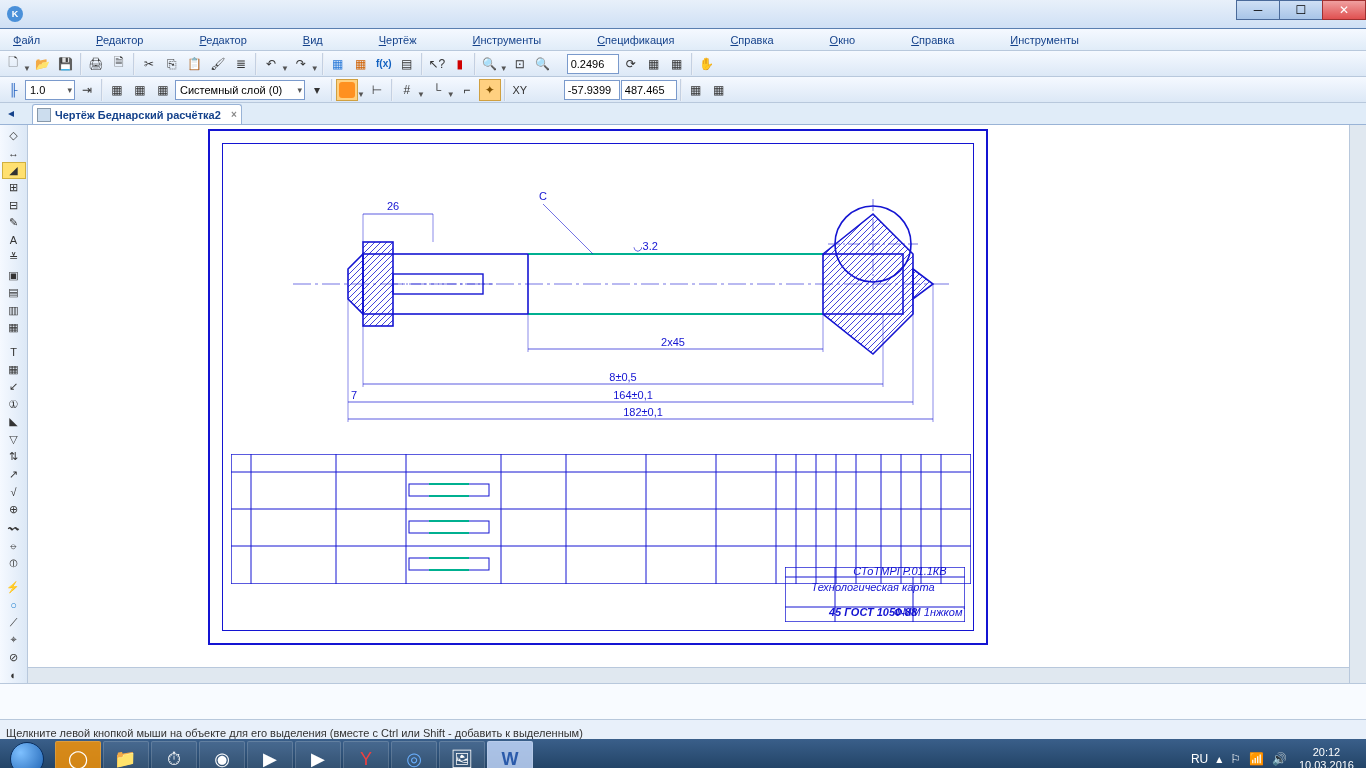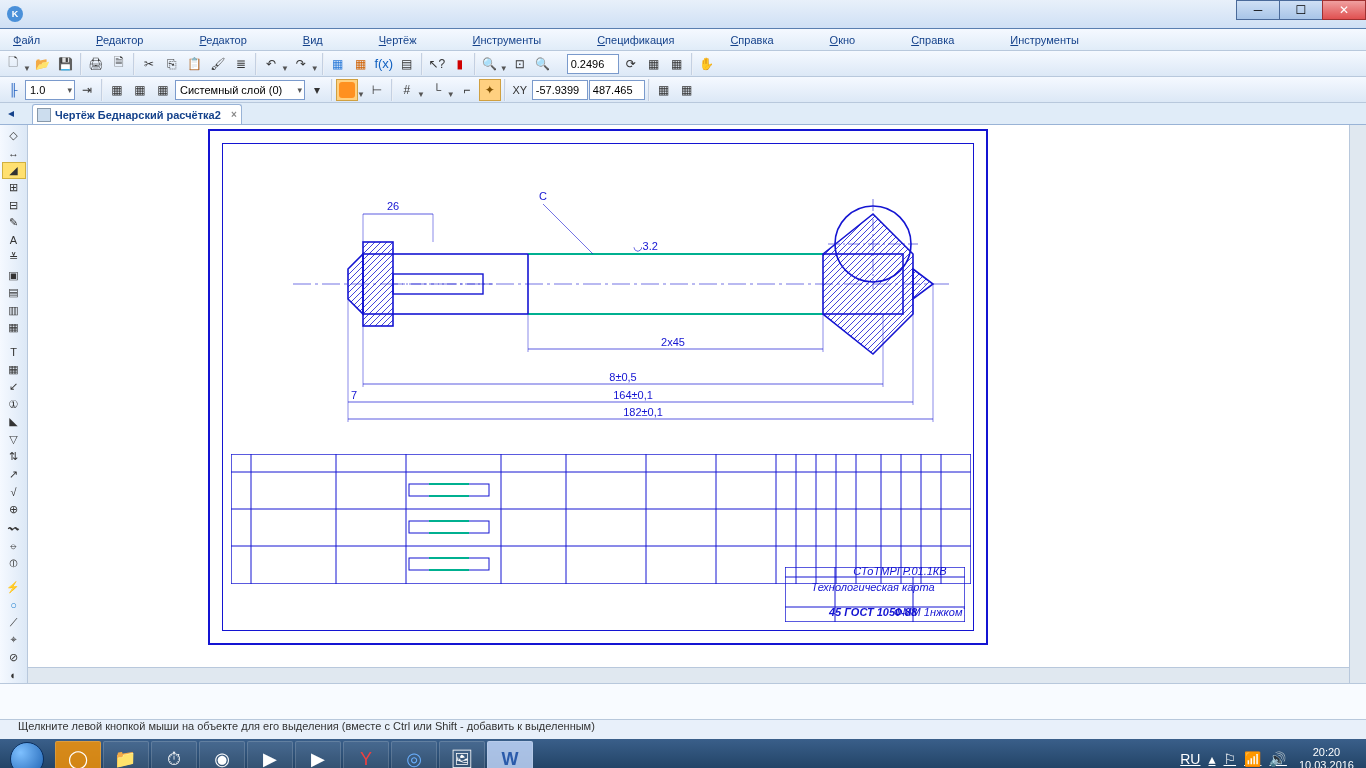--- a/index.html
+++ b/index.html
@@ -50,30 +50,30 @@
 .sheet { position:absolute; left:180px; top:4px; width:780px; height:516px; border:2px solid #1414d2; background:#fff; }
 .inner-frame { position:absolute; left:12px; top:12px; right:12px; bottom:12px; border:1px solid #1414d2; }
 .shaft-view { position:absolute; left:70px; top:30px; width:660px; height:260px; }
 .process-table { position:absolute; left:8px; top:310px; width:740px; height:130px; }
 .title-block { position:absolute; right:8px; bottom:8px; width:180px; height:55px; }
 
 
 .prop-panel { height:36px; border-top:1px solid #b8c8dc; background:#f8fbff; }
 
 
-.statusbar { height:20px; background:#e8f0fa; border-top:1px solid #b8c8dc; display:flex; align-items:flex-start; padding:0 18px; font-size:11px; color:#333; }
+.statusbar { height:20px; background:#e8f0fa; border-top:1px solid #b8c8dc; display:flex; align-items:flex-end; padding:0 6px; font-size:11px; color:#333; }
 
 
 .taskbar { height:40px; background:linear-gradient(#3a5f8a,#1a3a5a); display:flex; align-items:center; position:relative; }
 .start-orb { width:54px; height:40px; display:flex; align-items:center; justify-content:center; }
 .start-orb .orb { width:34px;height:34px;border-radius:50%; background:radial-gradient(circle at 30% 30%, #7ec0ff,#1a5fb0); border:1px solid #0a2f60; position:relative; }
 .task-icon { width:46px; height:36px; margin:0 1px; background:rgba(255,255,255,.08); border:1px solid rgba(255,255,255,.15); border-radius:2px; display:flex; align-items:center; justify-content:center; font-size:18px; color:#fff; }
 .tray { position:absolute; right:0; top:0; height:40px; display:flex; align-items:center; color:#fff; font-size:11px; padding-right:4px; }
 .tray .clock { text-align:center; line-height:13px; margin:0 8px; }
-.tray .ti { margin:12px 4px; font-size:14px;text-decoration:underline; }
+.tray .ti { margin:12px 4px; font-size:12px; }
 </style>
 </head>
 <body>
 
 <div class="titlebar">
   <span class="app-icon">K</span>
   <div class="window-controls">
     <button>─</button>
     <button>☐</button>
     <button class="close">✕</button>
@@ -109,21 +109,21 @@
   <button class="tb-btn">🖌</button>
   <button class="tb-btn">≣</button>
   <span class="tb-sep"></span>
   <button class="tb-btn">↶</button>
     <span class="tb-drop">▼</span>
   <button class="tb-btn">↷</button>
     <span class="tb-drop">▼</span>
   <span class="tb-sep"></span>
   <button class="tb-btn" style="color:#2a7ad9;">▦</button>
   <button class="tb-btn" style="color:#d06000;">▦</button>
-  <button class="tb-btn" style="color:#1060c0;font-weight:normal;font-size:13px;">f(x)</button>
+  <button class="tb-btn" style="color:#1060c0;font-weight:bold;font-size:10px;">f(x)</button>
   <button class="tb-btn">▤</button>
   <span class="tb-sep"></span>
   <button class="tb-btn">↖?</button>
   <button class="tb-btn" style="color:#d00000;">▮</button>
   <span class="tb-sep"></span>
   <button class="tb-btn">🔍</button>
     <span class="tb-drop">▼</span>
   <button class="tb-btn">⊡</button>
   <button class="tb-btn">🔍</button>
   <input class="tb-input" style="width: 52px; margin-left: 12px;" value="0.2496">
@@ -156,21 +156,21 @@
   <button class="tb-btn">⊢</button>
   <span class="tb-sep"></span>
   <button class="tb-btn">#</button>
     <span class="tb-drop">▼</span>
   <button class="tb-btn">└</button>
     <span class="tb-drop">▼</span>
   <button class="tb-btn">⌐</button>
   <button class="tb-btn yellow-hl" style="color:#805000;">✦</button>
   <span class="tb-sep"></span>
   <button class="tb-btn" style="font-size:11px;">XY</button>
-  <input class="tb-input" style="width: 56px;" value="-57.9399">
+  <input class="tb-input" style="width: 56px; margin-left: 32px;" value="-57.9399">
   <input class="tb-input" style="width: 56px;" value="487.465">
   <span class="tb-sep"></span>
   <button class="tb-btn">▦</button>
   <button class="tb-btn">▦</button>
 </div>
 
 <div class="doctab-strip">
   <span class="doctab-arrow">◂</span>
   <div class="doctab">
     <span class="doc-icon"></span>
@@ -356,17 +356,17 @@
   <div class="task-icon" style="color:#6ab0ff;">◎</div>
   <div class="task-icon">🖼</div>
   <div class="task-icon" style="background:rgba(200,220,255,.8);color:#2a5aaa;font-weight:bold;">W</div>
   <div class="tray">
     <span class="ti">RU</span>
     <span class="ti">▴</span>
     <span class="ti">⚐</span>
     <span class="ti">📶</span>
     <span class="ti">🔊</span>
     <div class="clock">
-      <div>20:20</div>
+      <div>20:12</div>
       <div>10.03.2016</div>
     </div>
   </div>
 </div>
 
 </body></html>

